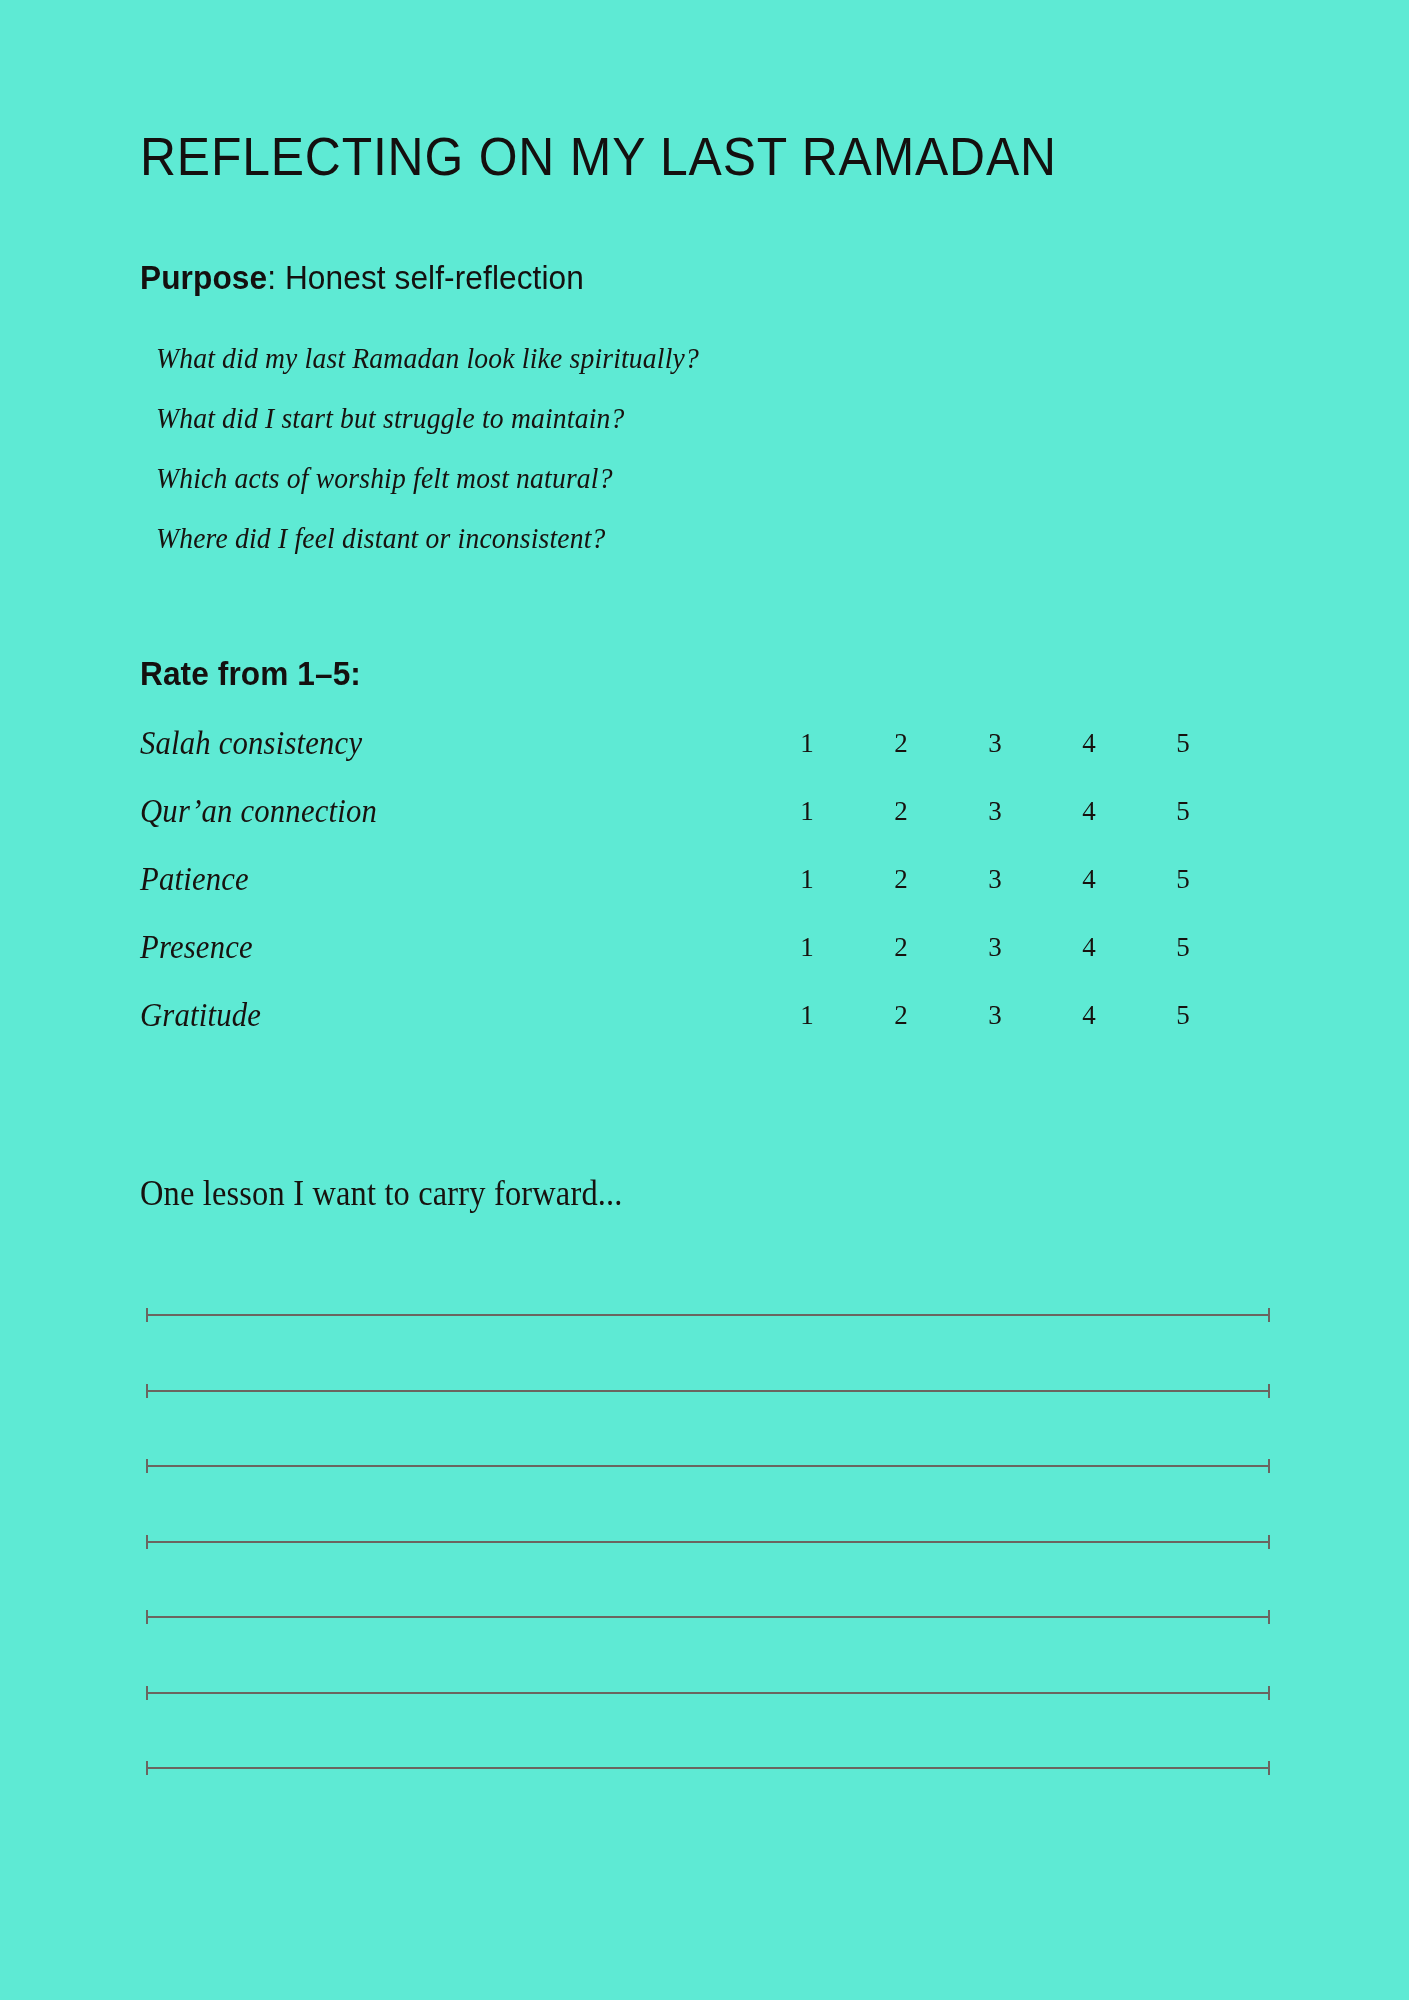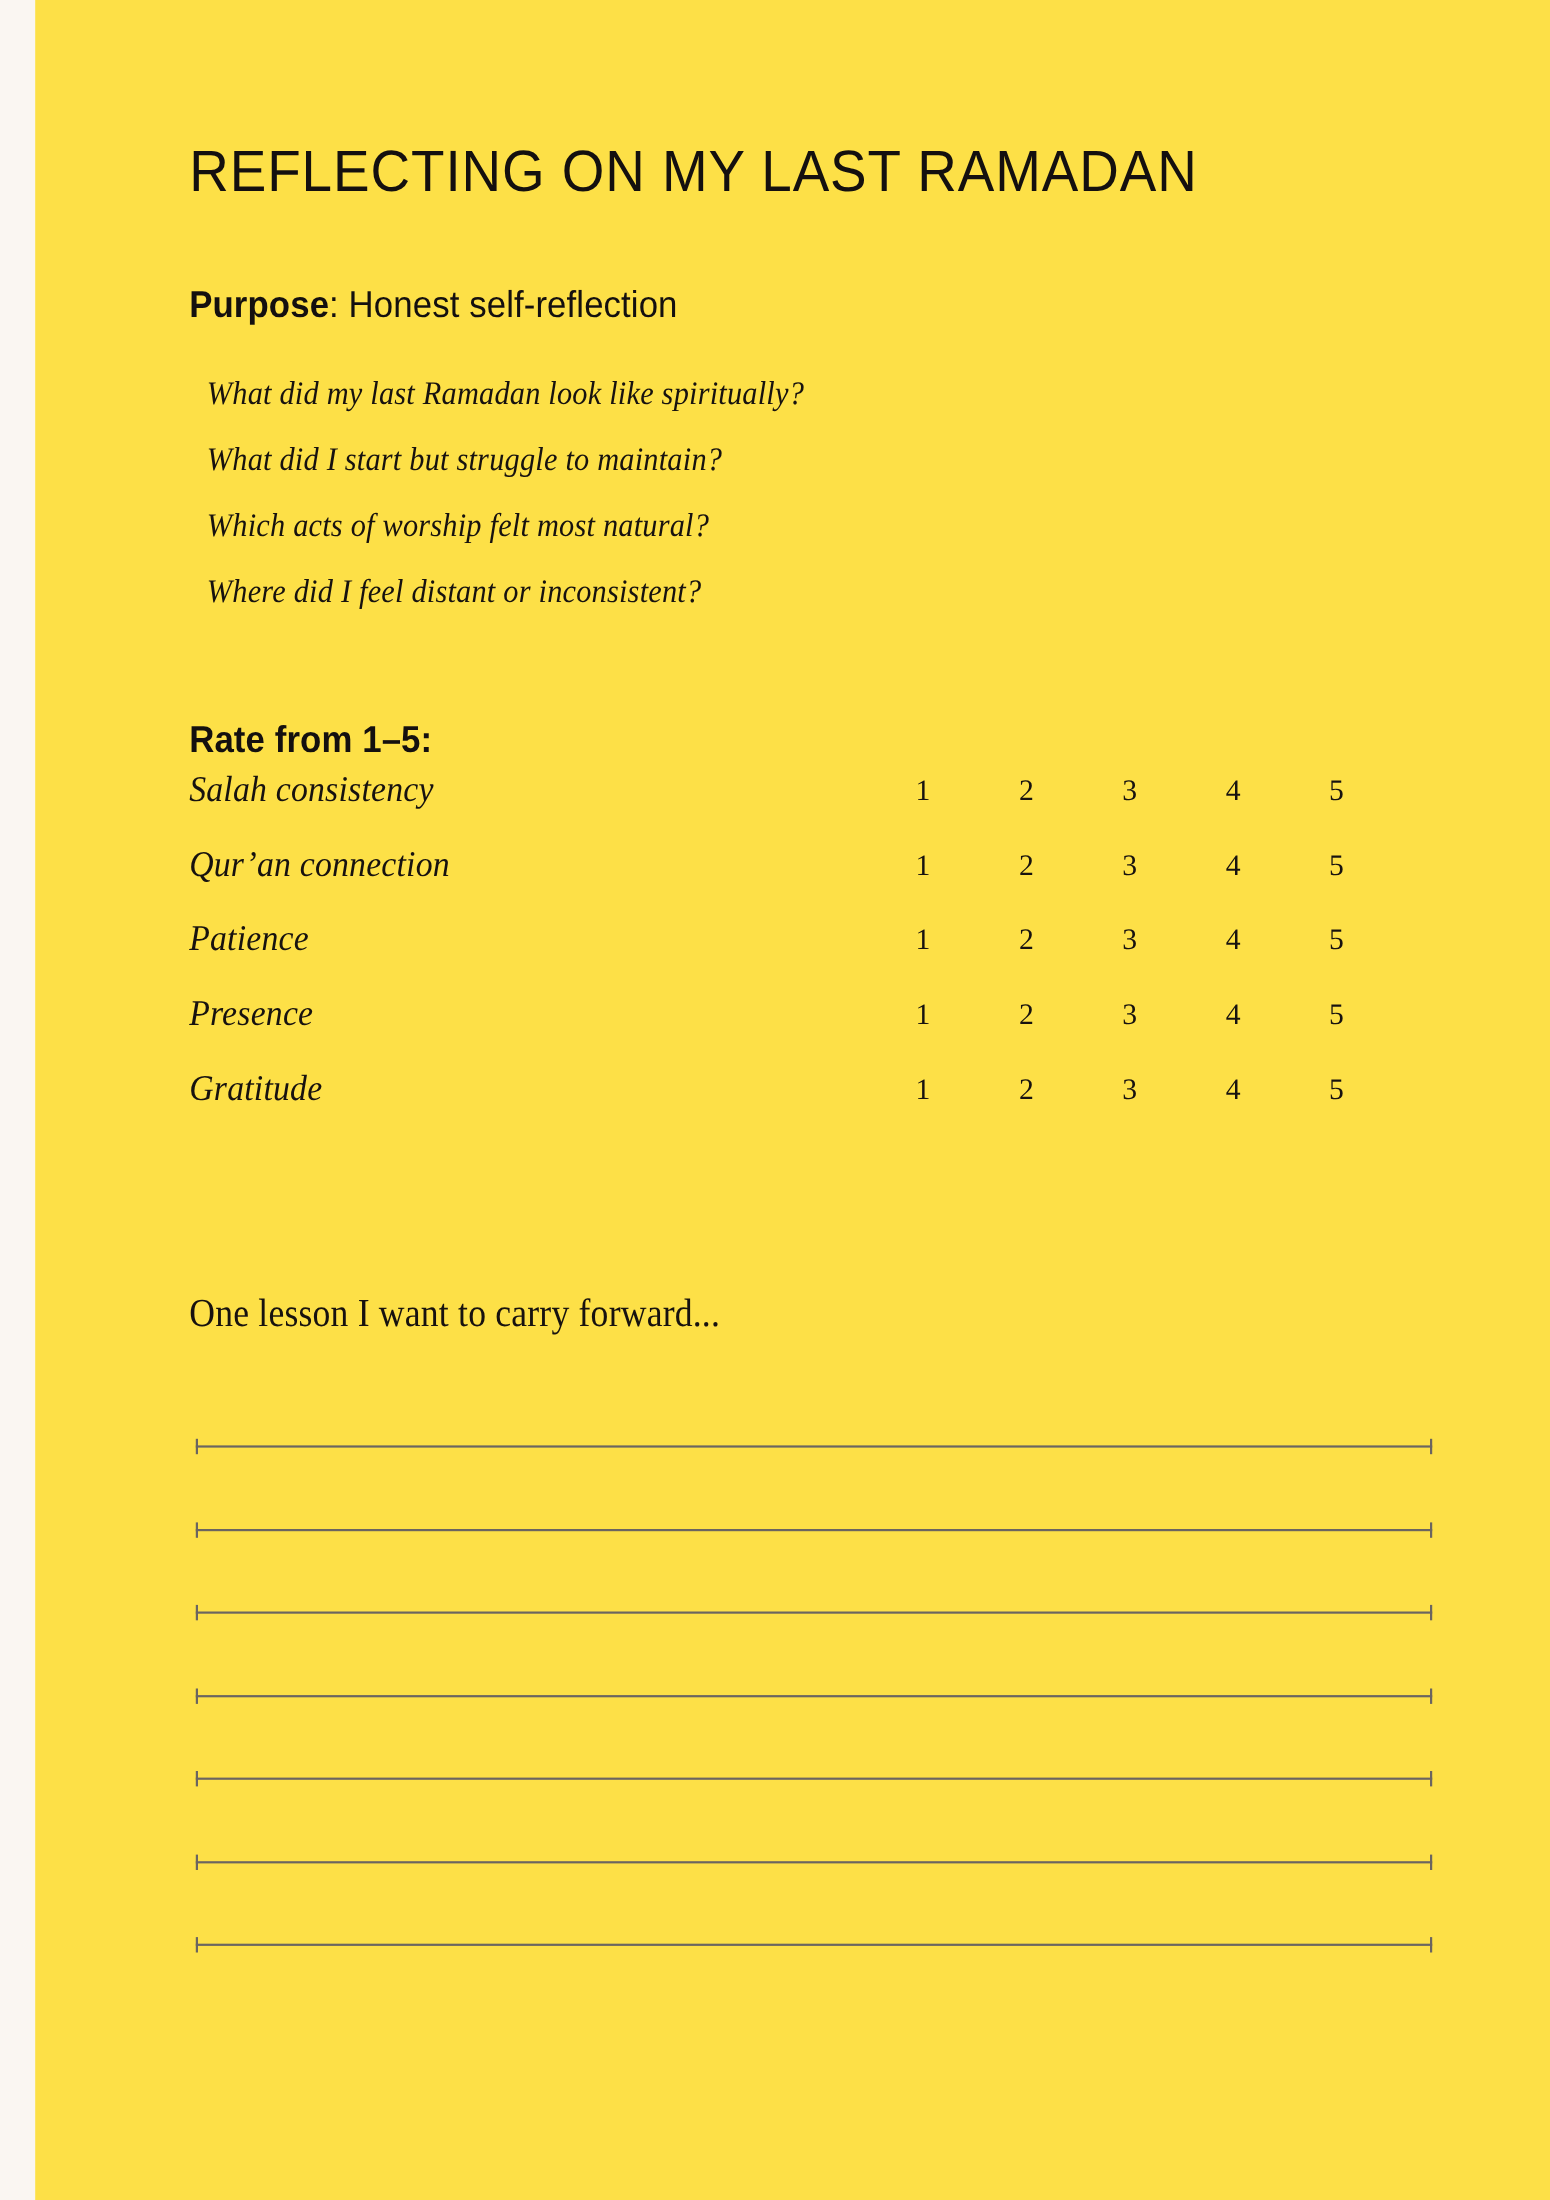--- a/index.html
+++ b/index.html
@@ -13,22 +13,21 @@
     background: #faf6f2;
     font-family: "Liberation Sans", sans-serif;
     color: #14100f;
     overflow: hidden;
     position: relative;
   }
 
   .page {
     position: absolute;
     inset: 0;
-    background: #fde047;
-    margin-left: 32px;
+    background: #5eead4;
   }
 
   .content {
     position: absolute;
     left: 140px;
     top: 0;
     width: 1130px;
   }
 
   
@@ -105,21 +104,21 @@
     color: #14100f;
     transform: scaleX(0.93);
     transform-origin: left top;
     white-space: nowrap;
   }
 
   
   .rating-table {
     position: absolute;
     left: 0;
-    top: 701px;
+    top: 726px;
     width: 1105px;
   }
   .rating-row {
     position: relative;
     height: 68px;
   }
   .rating-label {
     position: absolute;
     left: 0;
     top: 0;

